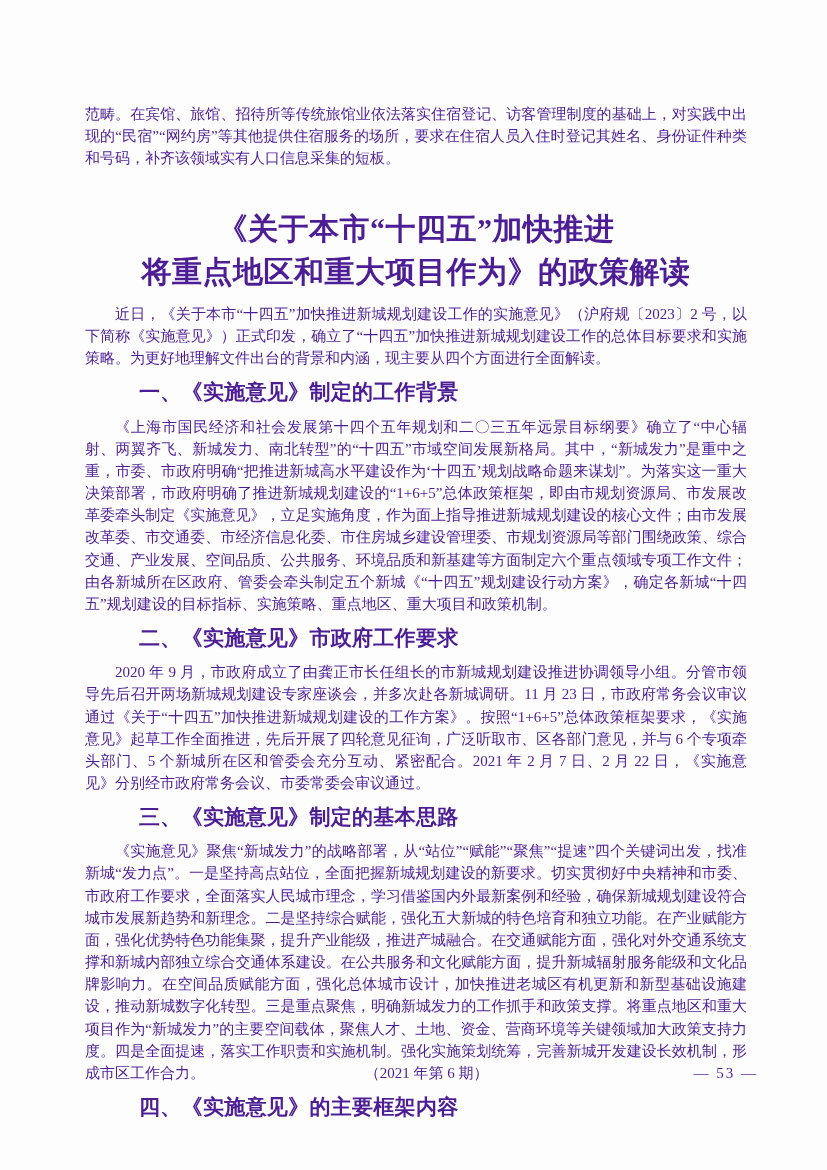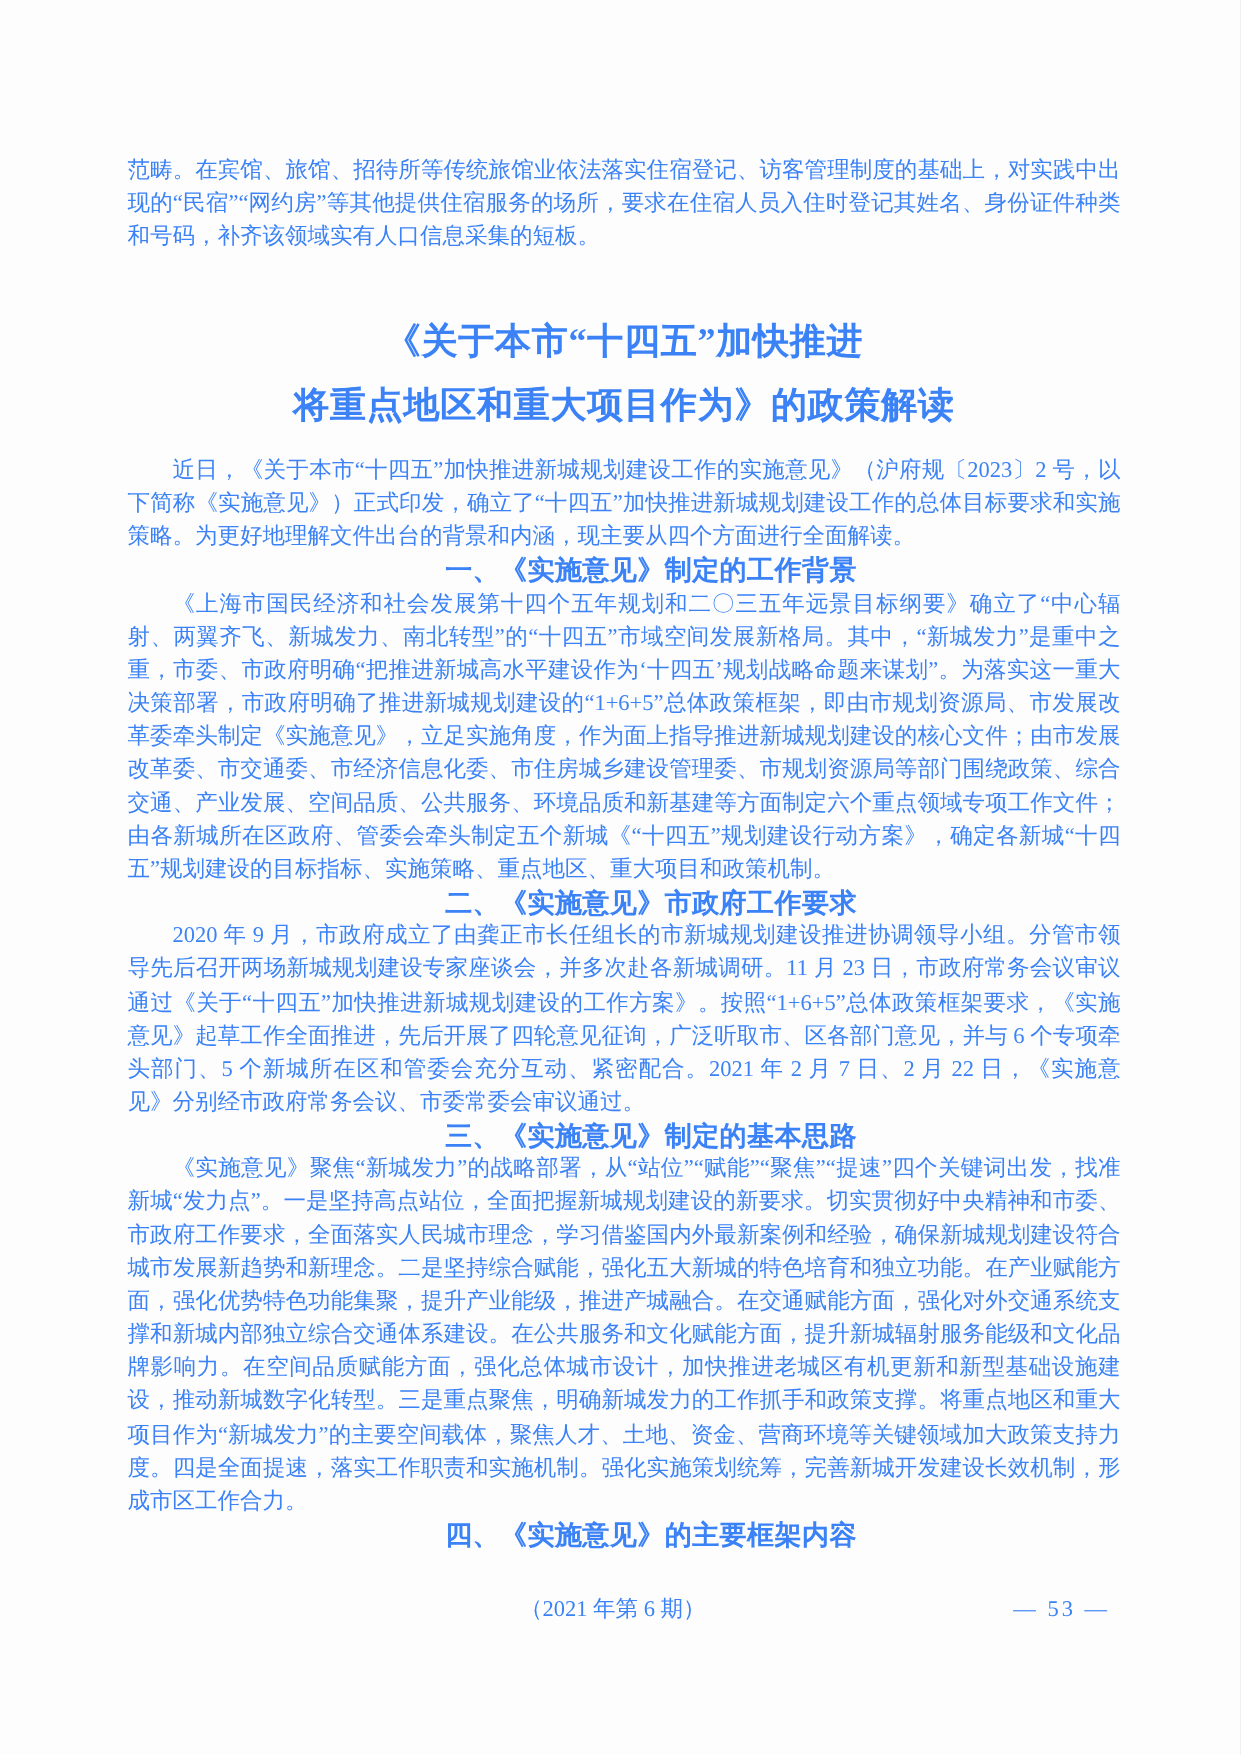--- a/index.html
+++ b/index.html
@@ -6,73 +6,72 @@
     margin: 0;
     padding: 0;
     background: #e8e8e8;
   }
   .page {
     position: relative;
     width: 827px;
     height: 1170px;
     margin: 0 auto;
     background: #fdfdfd;
-    color: #3b82f6;
+    color: #4c1d95;
     font-family: "Liberation Serif", "DejaVu Serif", serif;
     overflow: hidden;
   }
   .continuation {
     position: absolute;
     top: 103px;
     left: 85px;
     width: 662px;
     font-size: 15px;
     line-height: 22.1px;
     text-align: justify;
   }
   .continuation p { margin: 0; text-indent: 0; }
   .doc-title {
     position: absolute;
     top: 207px;
     left: 85px;
     width: 662px;
     text-align: center;
     font-weight: 700;
-    font-size: 24px;
+    font-size: 30px;
     line-height: 43px;
     letter-spacing: 0.5px;
   }
   .doc-title .t-line { display: block; }
   .body-text {
     position: absolute;
     top: 303px;
     left: 85px;
     width: 662px;
     font-size: 15px;
     line-height: 22.15px;
   }
   .body-text p {
     margin: 0;
     text-indent: 2em;
     text-align: justify;
   }
   .body-text .sec-heading {
-    margin: 0;
-    font-size: 18px;
+    margin: 12px;
+    font-size: 21px;
     line-height: 22.15px;
     text-indent: 2em;
     font-weight: 700;
     font-family: "Liberation Sans", "DejaVu Sans", sans-serif;
     letter-spacing: 0.3px;
-    text-align: center;
   }
   .page-footer {
     position: absolute;
     top: 1062px;
-    left: 77px;
+    left: 95px;
     width: 663px;
     height: 24px;
     font-size: 15px;
     line-height: 22px;
   }
   .page-footer .issue {
     position: absolute;
     left: 0;
     right: 0;
     text-align: center;

